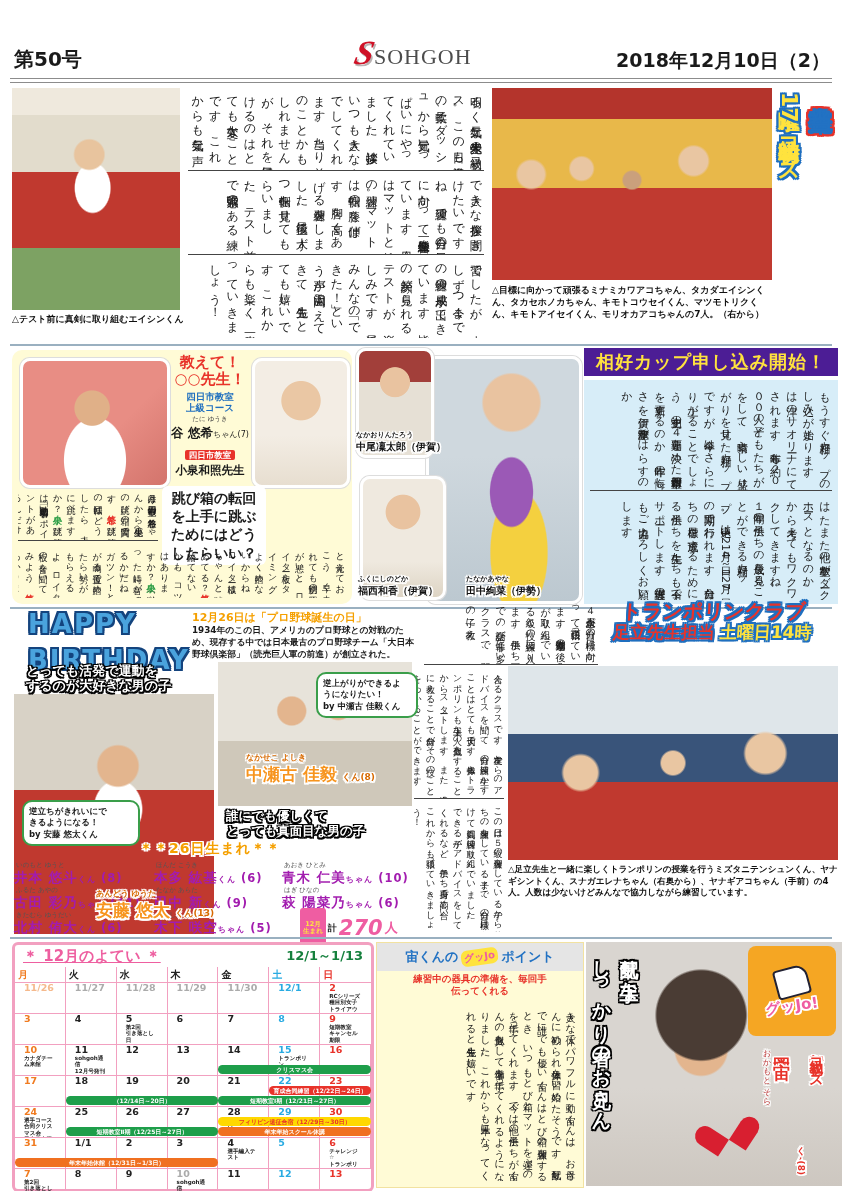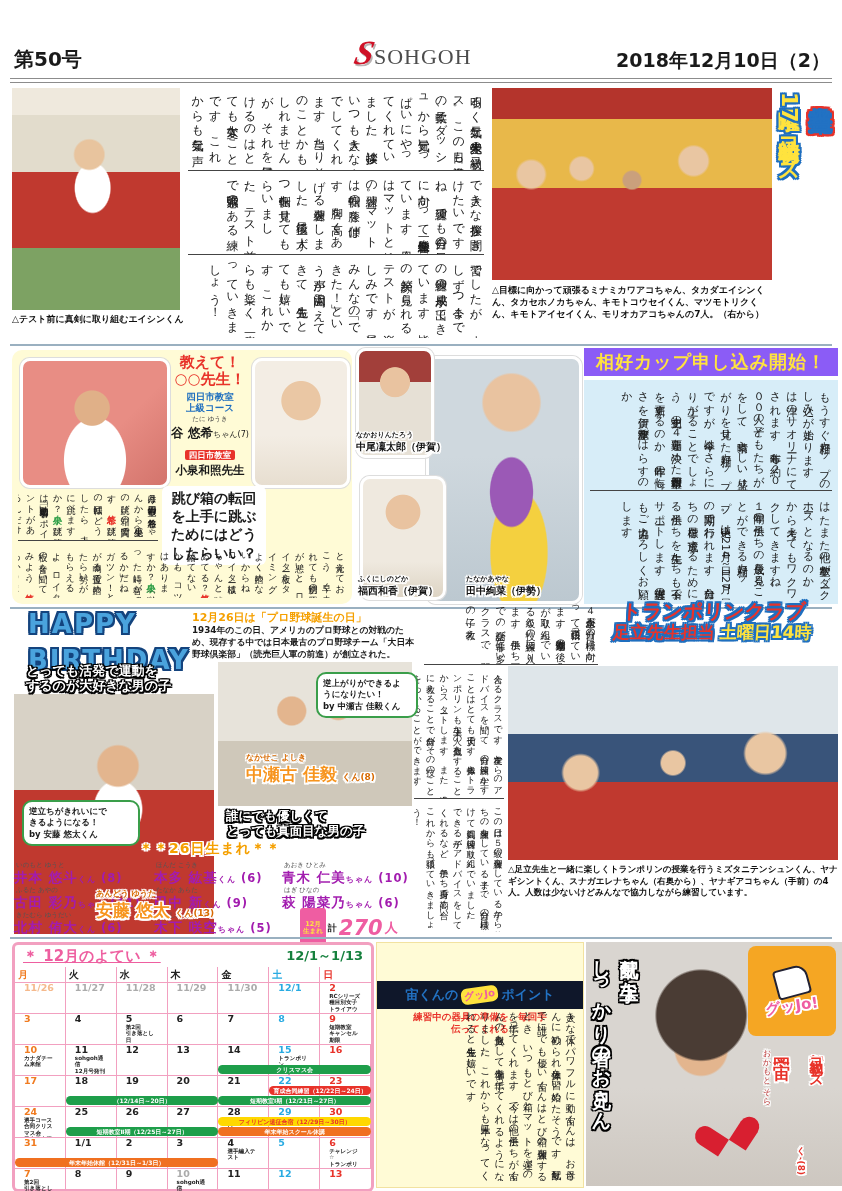--- a/index.html
+++ b/index.html
@@ -21,21 +21,21 @@
   .cap{font-size:9px;font-weight:bold;line-height:1.35;color:#111;}
   
   .body-vt{font-size:12px;line-height:1.45;letter-spacing:.5px;}
   .bandline{border-bottom:1px solid #444;}
   
   #ibox{background:#fffbd6;border-radius:10px;}
   .sp-y{color:#e8332a;margin-bottom:2px;}
   .sp-k{color:#2e9e46;margin-bottom:2px;}
   .qa{font-size:9px;line-height:1.5;letter-spacing:.3px;}
   
-  #cup-head{background:#8b5cf6;color:#ffe33e;font-size:18px;font-weight:bold;text-align:center;line-height:28px;letter-spacing:1px;}
+  #cup-head{background:#4c1d95;color:#ffe33e;font-size:18px;font-weight:bold;text-align:center;line-height:28px;letter-spacing:1px;}
   #cup-body{background:#d7edf8;}
   
   .hb{font-family:"DejaVu Sans",sans-serif;font-weight:bold;color:#4aa3dd;letter-spacing:2px;}
   .bubble{background:#fff;border:2px solid #3a9e4a;border-radius:10px;padding:4px 5px;font-size:8.5px;font-weight:bold;line-height:1.35;}
   .nameplate{color:#f7941d;font-weight:bold;}
   .bname{position:relative;height:25px;}
   .bf{position:absolute;top:-1px;left:2px;font-size:6.5px;color:#555;}
   .bn{position:absolute;top:7px;left:0;font-size:13.5px;font-weight:bold;letter-spacing:1px;color:#a21caf;}
   .bs{font-size:8px;}.ba{font-size:11.5px;font-weight:bold;}
   
@@ -51,21 +51,21 @@
   .dnum{display:block;font-size:9.5px;font-weight:bold;line-height:1.1;}
   .dnote{display:block;font-size:5.6px;line-height:1.08;font-weight:bold;color:#222;white-space:pre-line;}
   .wd{color:#222;}.mon{color:#f07b20;}.sat{color:#29abe2;}.sun{color:#e8332a;}.prev{color:#ababab;}.prevm{color:#f5b98c;}
   .cbar{position:absolute;height:9px;border-radius:5px;font-size:6px;line-height:9px;color:#fff;font-weight:bold;text-align:center;overflow:hidden;white-space:nowrap;z-index:2;}
   .cbar.green{background:#1e9e4a;}
   .cbar.red{background:#e8332a;}
   .cbar.orange{background:#f07020;}
   .cbar.yellow{background:#ffd800;color:#e8332a;}
   
   #sora-box{background:#fffbd6;border:1px solid #f2e2a0;}
-  #sora-head{background:#0f172a;margin-top:38px;}
+  #sora-head{background:#e5e5e5;}
   
   #photo-test{background:
     radial-gradient(circle at 46% 30%, #e8c49e 0 8%, rgba(0,0,0,0) 9%),
     radial-gradient(ellipse at 48% 45%, #fff 0 14%, rgba(0,0,0,0) 15%),
     linear-gradient(180deg,#efe9dd 0 12%,#e2dccc 12% 38%,#c0392f 38% 72%,#7da263 72% 100%);}
   #photo-tramp{background:
     radial-gradient(circle at 14% 45%, #e9c6a2 0 5%, rgba(0,0,0,0) 6%),
     radial-gradient(circle at 32% 42%, #e9c6a2 0 5%, rgba(0,0,0,0) 6%),
     radial-gradient(circle at 50% 48%, #caa07c 0 5%, rgba(0,0,0,0) 6%),
     radial-gradient(circle at 72% 38%, #e9c6a2 0 6%, rgba(0,0,0,0) 7%),

